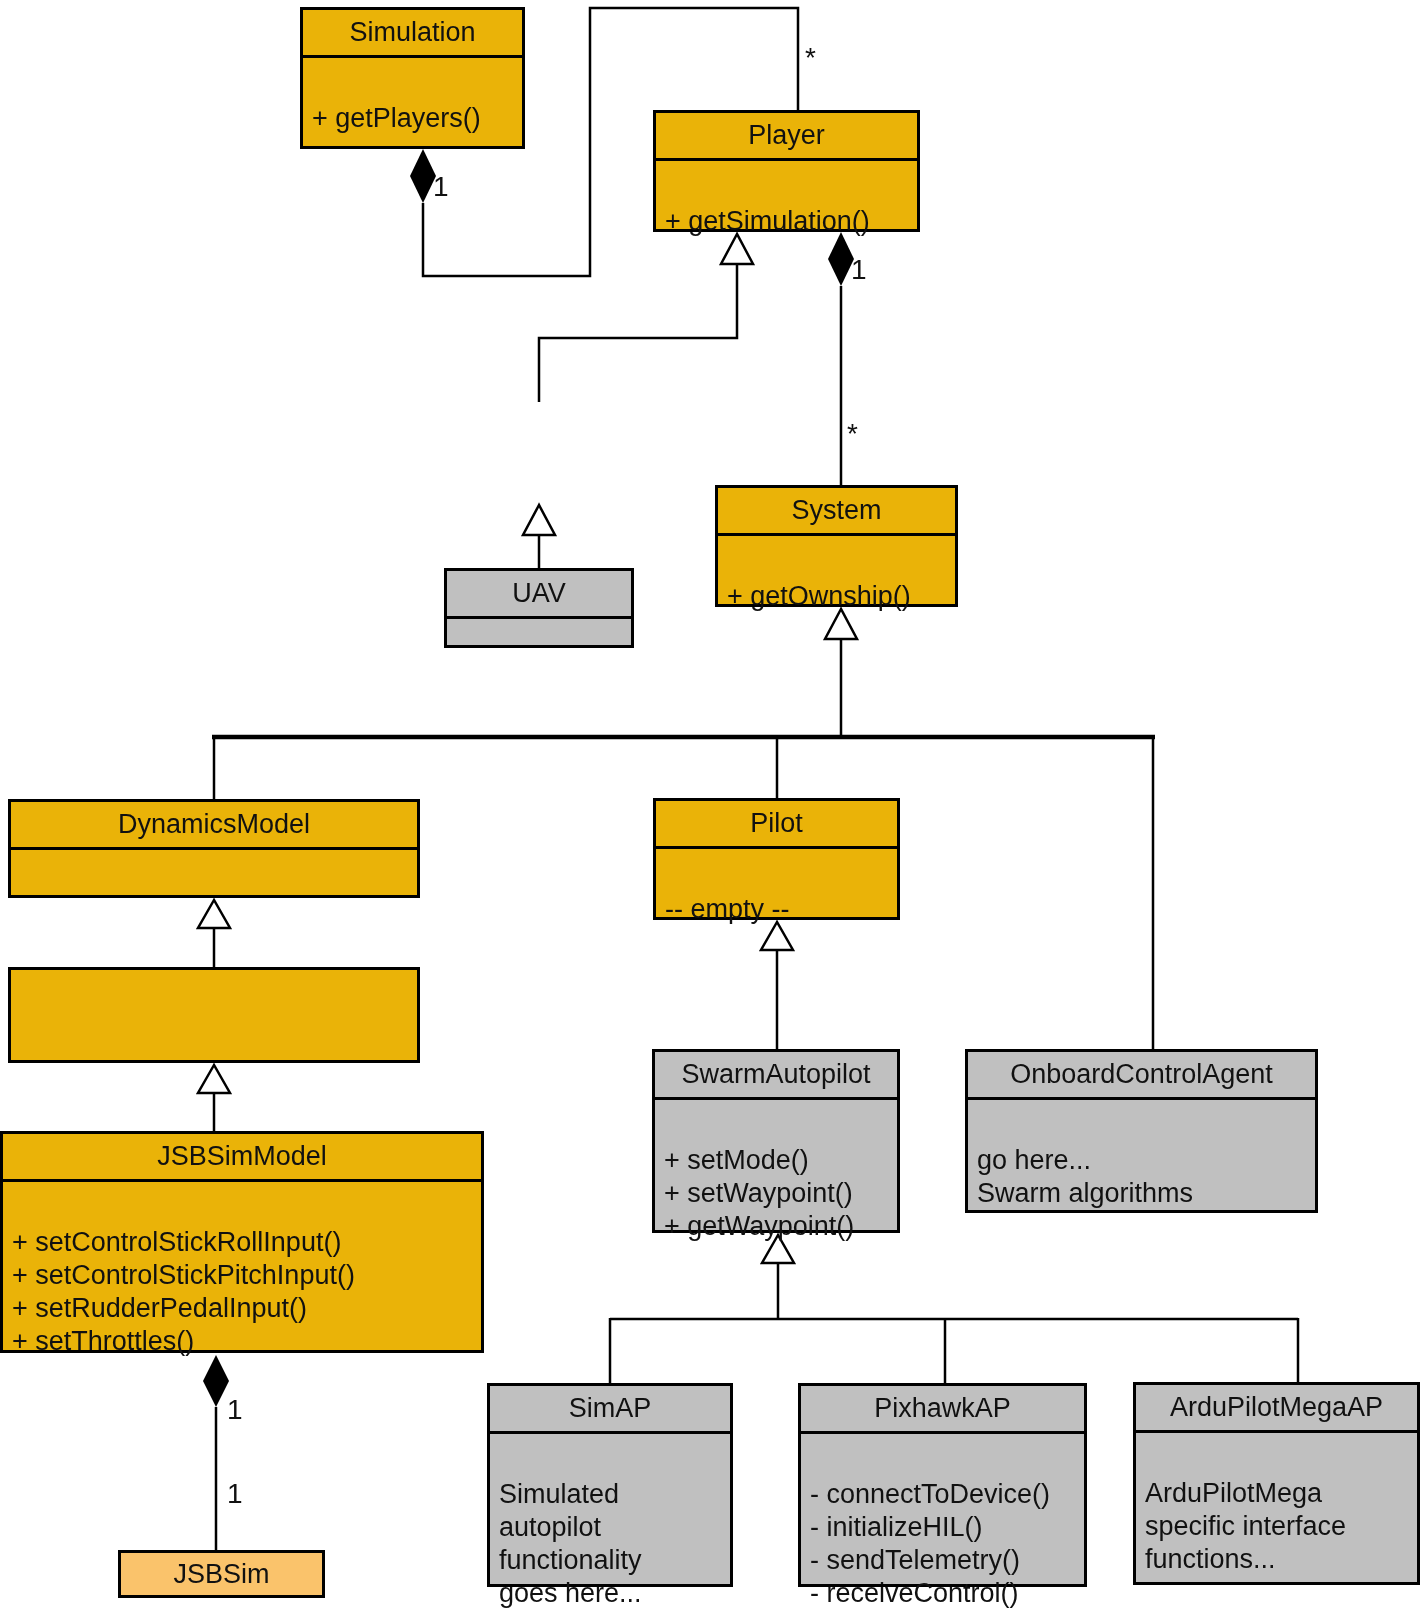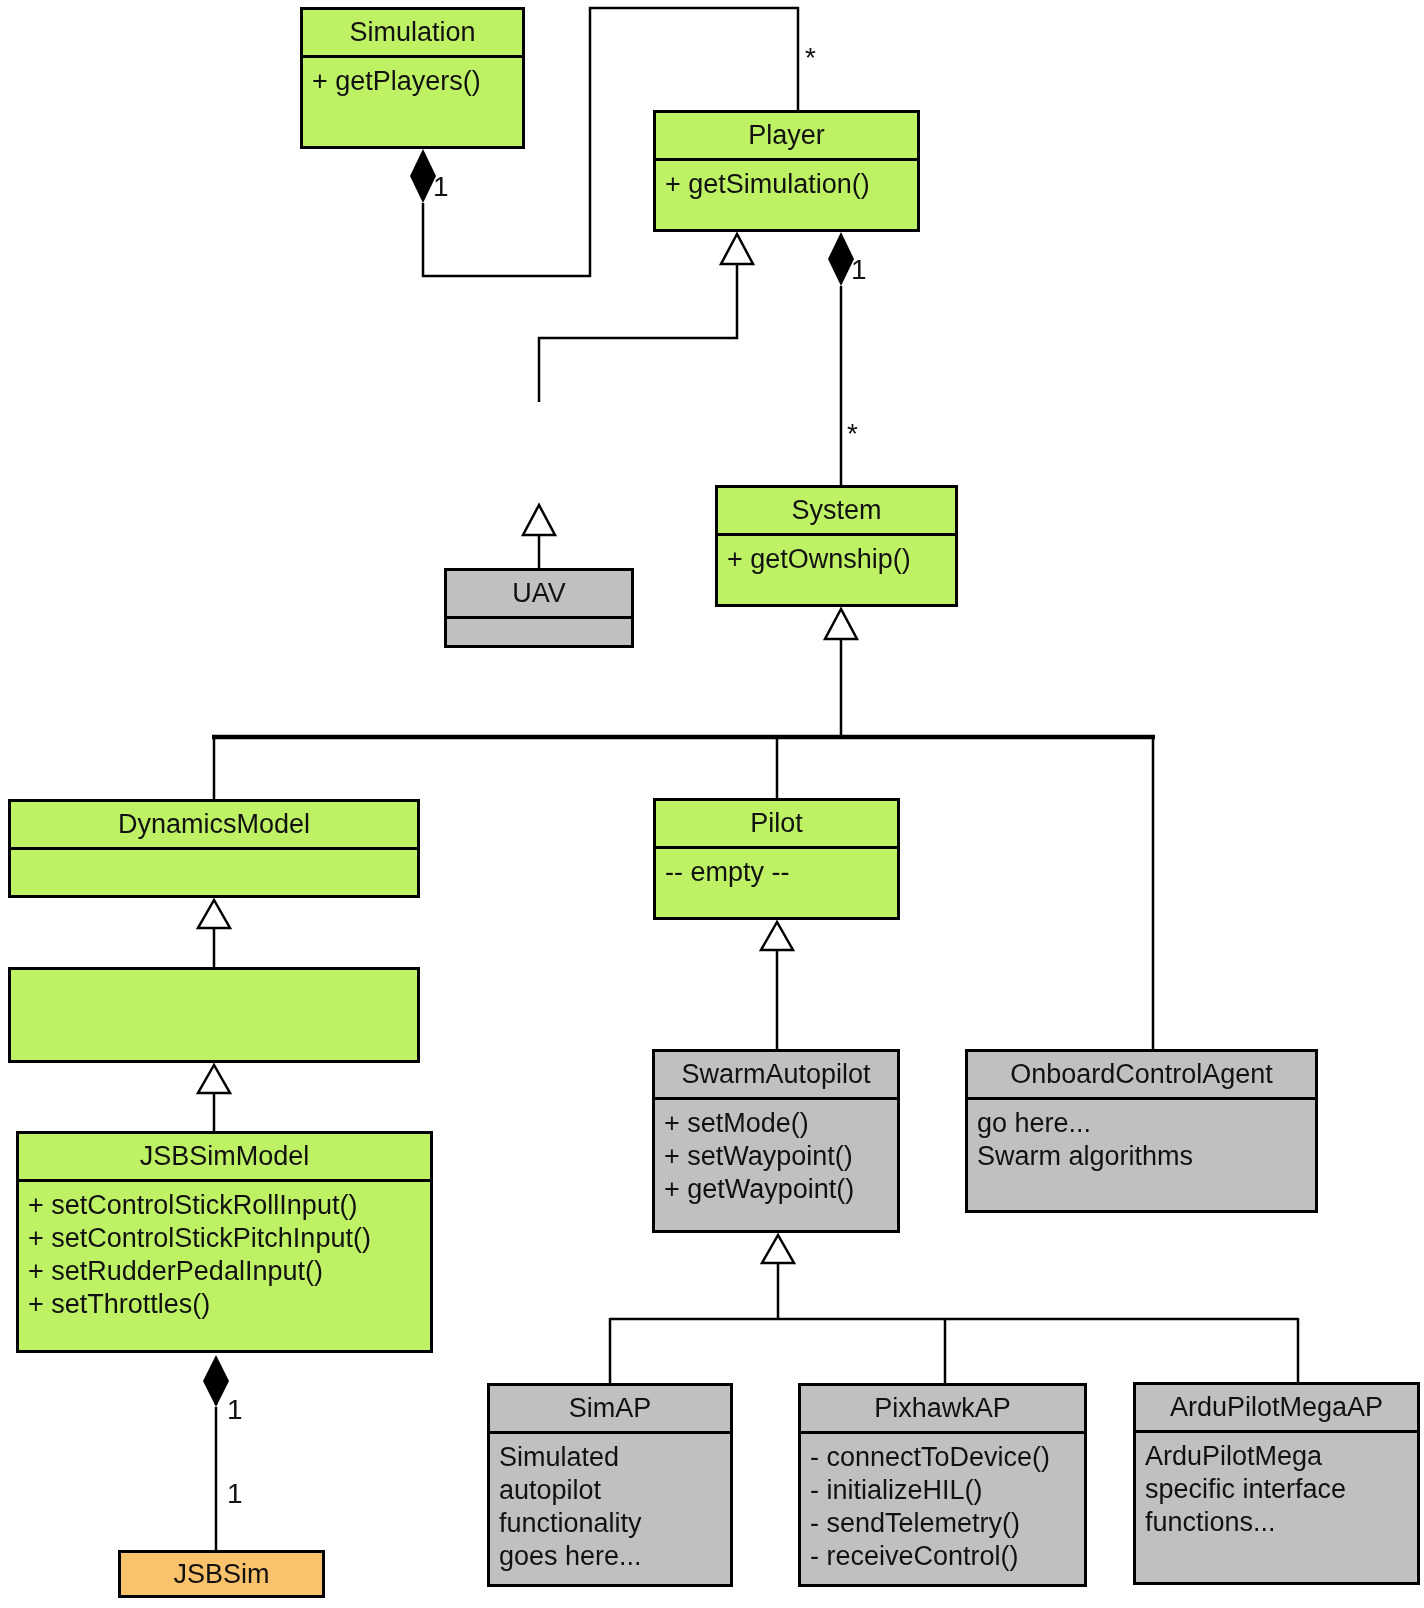--- a/index.html
+++ b/index.html
@@ -12,39 +12,40 @@
     position:relative;
     width:1424px;height:1608px;
     background:#ffffff;
     font-family:"Liberation Sans", sans-serif;
     color:#111;
     overflow:hidden;
   }
   #wires{position:absolute;left:0;top:0;z-index:1;}
   .uml-class{
     position:absolute;
-    background:#bef264;
+    background:#eab308;
     border:3px solid var(--stroke);
     box-sizing:border-box;
     font-size:27px;
     z-index:2;
   }
   .uml-class.gray{background:var(--gray);}
   .uml-class.orange{background:var(--orange);margin-left:28px;}
   .uml-title{
     height:45px;
     border-bottom:3px solid var(--stroke);
     display:flex;align-items:center;justify-content:center;
     white-space:nowrap;
   }
   .uml-class.titleonly .uml-title{border-bottom:none;height:100%;}
   .uml-body{
     padding:7px 9px 0 9px;
     line-height:33px;
     white-space:nowrap;
+    margin-top:37px;
   }
   .mult{
     position:absolute;
     font-size:28px;
     z-index:3;
     line-height:28px;
   }
 </style>
 </head>
 <body>
@@ -128,21 +129,21 @@
 
   <div class="uml-class" style="left:8px;top:799px;width:412px;height:99px;">
     <div class="uml-title">DynamicsModel</div>
     <div class="uml-body"></div>
   </div>
 
   <div class="uml-class" style="left:8px;top:967px;width:412px;height:96px;">
     <div class="uml-body"></div>
   </div>
 
-  <div class="uml-class" style="left:16px;top:1131px;width:417px;height:222px;">
+  <div class="uml-class" style="left:0;top:1131px;width:484px;height:222px;">
     <div class="uml-title">JSBSimModel</div>
     <div class="uml-body">
       <div>+ setControlStickRollInput()</div>
       <div>+ setControlStickPitchInput()</div>
       <div>+ setRudderPedalInput()</div>
       <div>+ setThrottles()</div>
     </div>
   </div>
 
   <div class="uml-class orange titleonly" style="left:90px;top:1550px;width:207px;height:48px;">

